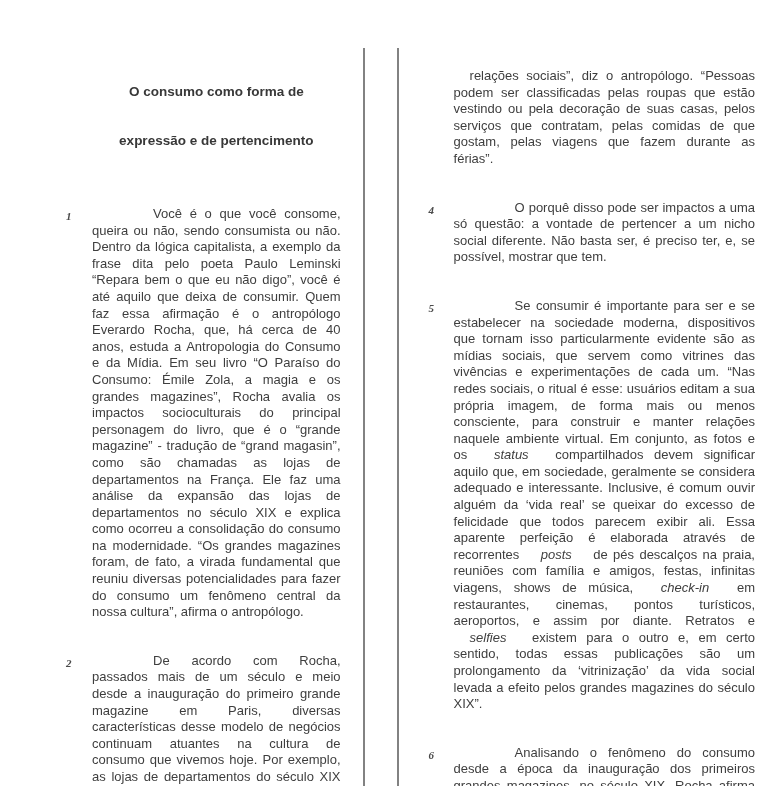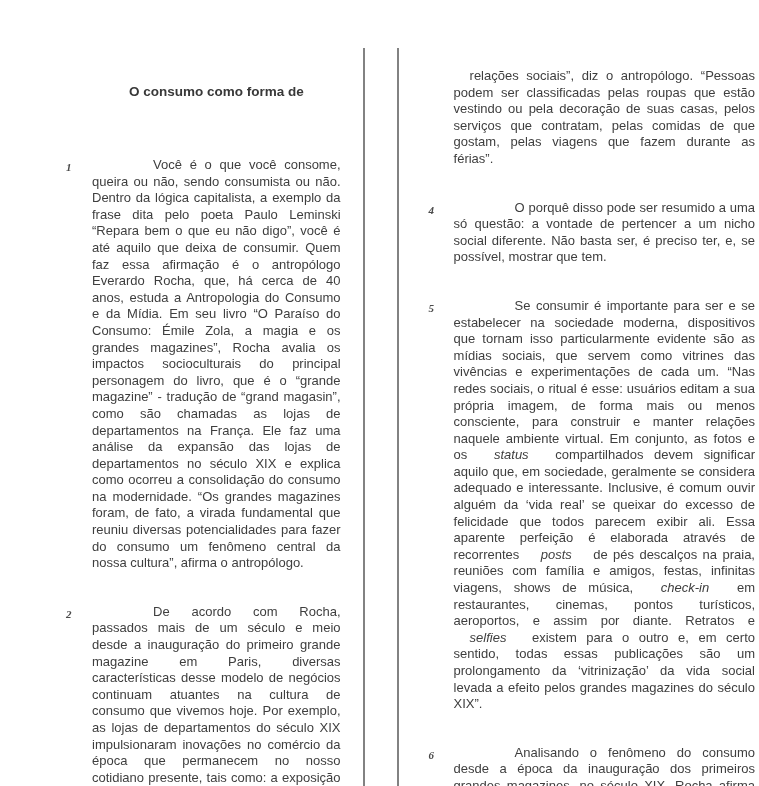--- a/index.html
+++ b/index.html
@@ -62,20 +62,21 @@
   em { }
 </style>
 </head>
 <body>
 
 <div class="page">
 
   <div class="col col-left">
     <div class="article-title">
       <div>O consumo como forma de</div>
+      <div>expressão e de pertencimento</div>
     </div>
 
     <div class="para">
       <span class="para-num">1</span>
       <span>Você é o que você consome, queira ou não, sendo consumista ou não. Dentro da lógica capitalista, a exemplo da frase dita pelo poeta Paulo Leminski “Repara bem o que eu não digo”, você é até aquilo que deixa de consumir. Quem faz essa afirmação é o antropólogo Everardo Rocha, que, há cerca de 40 anos, estuda a Antropologia do Consumo e da Mídia. Em seu livro “O Paraíso do Consumo: Émile Zola, a magia e os grandes magazines”, Rocha avalia os impactos socioculturais do principal personagem do livro, que é o “grande magazine” - tradução de “grand magasin”, como são chamadas as lojas de departamentos na França. Ele faz uma análise da expansão das lojas de departamentos no século XIX e explica como ocorreu a consolidação do consumo na modernidade. “Os grandes magazines foram, de fato, a virada fundamental que reuniu diversas potencialidades para fazer do consumo um fenômeno central da nossa cultura”, afirma o antropólogo.</span>
     </div>
 
     <div class="para">
       <span class="para-num">2</span>
       <span>De acordo com Rocha, passados mais de um século e meio desde a inauguração do primeiro grande magazine em Paris, diversas características desse modelo de negócios continuam atuantes na cultura de consumo que vivemos hoje. Por exemplo, as lojas de departamentos do século XIX impulsionaram inovações no comércio da época que permanecem no nosso cotidiano presente, tais como: a exposição dos produtos em vitrines, a fixação e a exibição de preços em etiquetas, a criação de datas comemorativas e promocionais, a incorporação de feriados religiosos e cívicos ao calendário de compras e a transformação das visitas às lojas em momentos de entretenimento. “Esses empreendimentos contribuíram para dar forma ao sistema de consumo moderno. Criaram espaços de sociabilidade e ciclos que ritualizam as práticas dos consumidores, fomentando datas especiais como o ‘dia das mães’, ‘dia dos namorados’, as liquidações, a <em>Black Friday</em>, e assim por diante”, explica o antropólogo. O pesquisador lembra ainda que “as atividades de consumo, até mesmo as compras corriqueiras, são revestidas de carga simbólica. Expressam afeto, materializam <em>status</em> e hierarquias sociais, estabelecem relacionamentos e a obrigação de reciprocidade”.</span>
@@ -84,21 +85,21 @@
 
   <div class="col-divider"></div>
 
   <div class="col col-right">
     <div class="para para-cont">
       <span>relações sociais”, diz o antropólogo. “Pessoas podem ser classificadas pelas roupas que estão vestindo ou pela decoração de suas casas, pelos serviços que contratam, pelas comidas de que gostam, pelas viagens que fazem durante as férias”.</span>
     </div>
 
     <div class="para">
       <span class="para-num">4</span>
-      <span>O porquê disso pode ser resumido a uma só questão: a vontade de pertencer a um nicho social diferente. Não basta ser, é preciso ter, e, se possível, mostrar que tem.</span>
+      <span>O porquê disso pode ser impactos a uma só questão: a vontade de pertencer a um nicho social diferente. Não basta ser, é preciso ter, e, se possível, mostrar que tem.</span>
     </div>
 
     <div class="para">
       <span class="para-num">5</span>
       <span>Se consumir é importante para ser e se estabelecer na sociedade moderna, dispositivos que tornam isso particularmente evidente são as mídias sociais, que servem como vitrines das vivências e experimentações de cada um. “Nas redes sociais, o ritual é esse: usuários editam a sua própria imagem, de forma mais ou menos consciente, para construir e manter relações naquele ambiente virtual. Em conjunto, as fotos e os <em>status</em> compartilhados devem significar aquilo que, em sociedade, geralmente se considera adequado e interessante. Inclusive, é comum ouvir alguém da ‘vida real’ se queixar do excesso de felicidade que todos parecem exibir ali. Essa aparente perfeição é elaborada através de recorrentes <em>posts</em> de pés descalços na praia, reuniões com família e amigos, festas, infinitas viagens, shows de música, <em>check-in</em> em restaurantes, cinemas, pontos turísticos, aeroportos, e assim por diante. Retratos e <em>selfies</em> existem para o outro e, em certo sentido, todas essas publicações são um prolongamento da ‘vitrinização’ da vida social levada a efeito pelos grandes magazines do século XIX”.</span>
     </div>
 
     <div class="para">
       <span class="para-num">6</span>
       <span>Analisando o fenômeno do consumo desde a época da inauguração dos primeiros grandes magazines, no século XIX, Rocha afirma que, apesar do avanço tecnológico e da aceleração da globalização, muitos dos rituais e dos valores de hoje já eram partilhados, de certa maneira, naquela época e até antes dela. “As técnicas e os veículos de comunicação mudaram, mas não certos hábitos, formas de expressão e de relacionamento. Por exemplo, um artigo de um pesquisador de história da arte mostra como, desde o início da modernidade, a pintura de retratos e autorretratos se torna uma prática difundida não só entre monarcas e membros da nobreza, mas também entre os burgueses em ascensão, que, através dessa forma de divulgar a</span>

